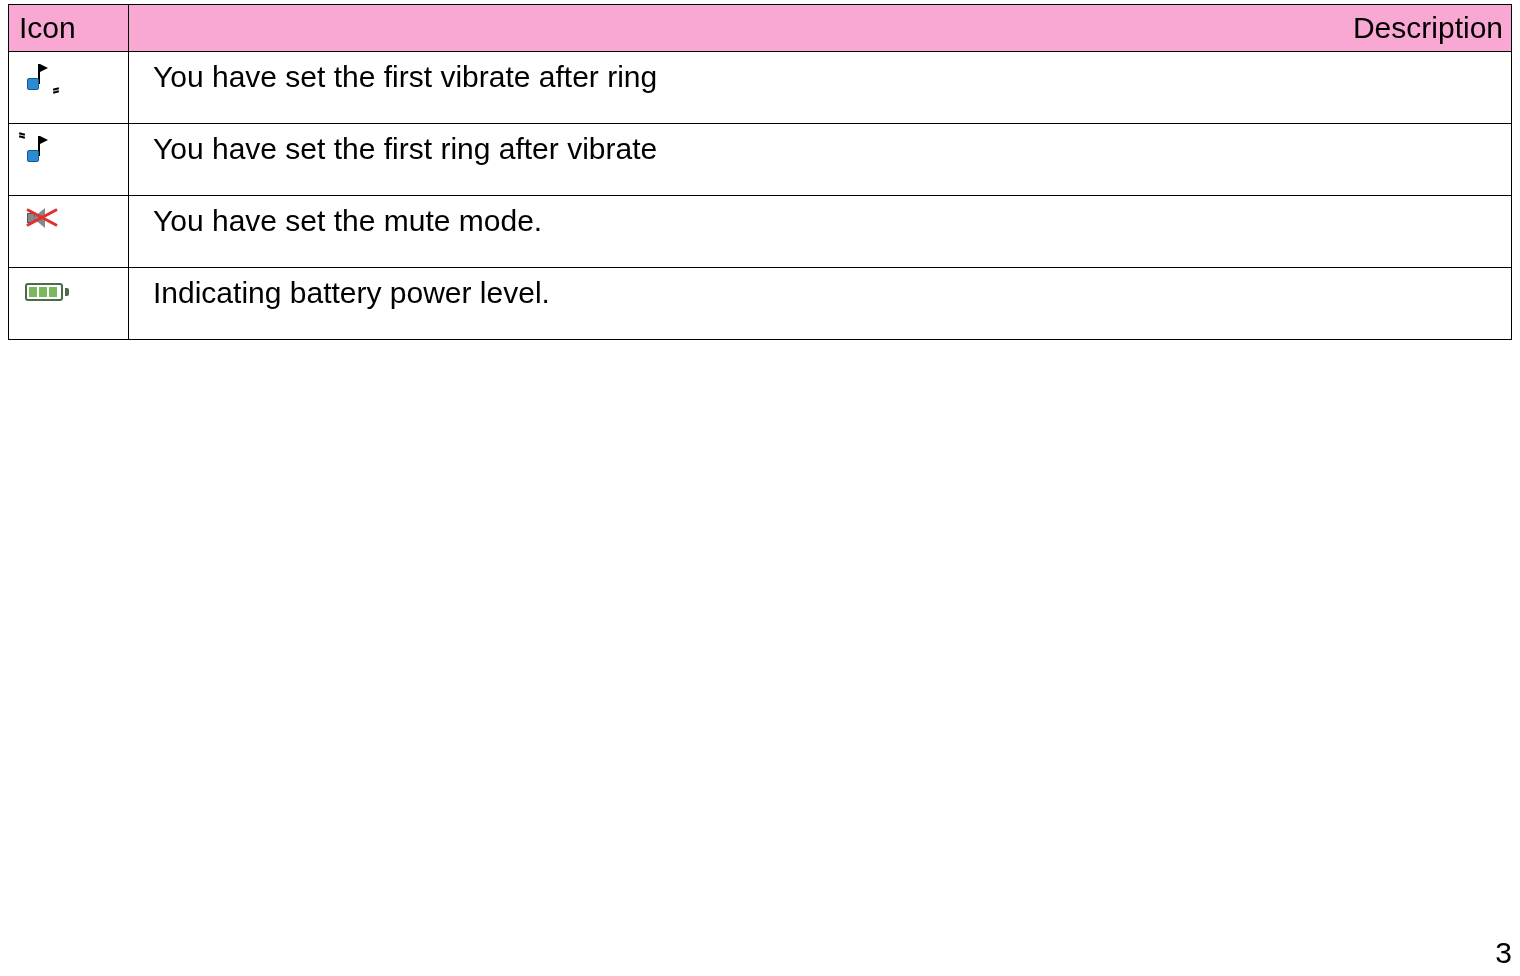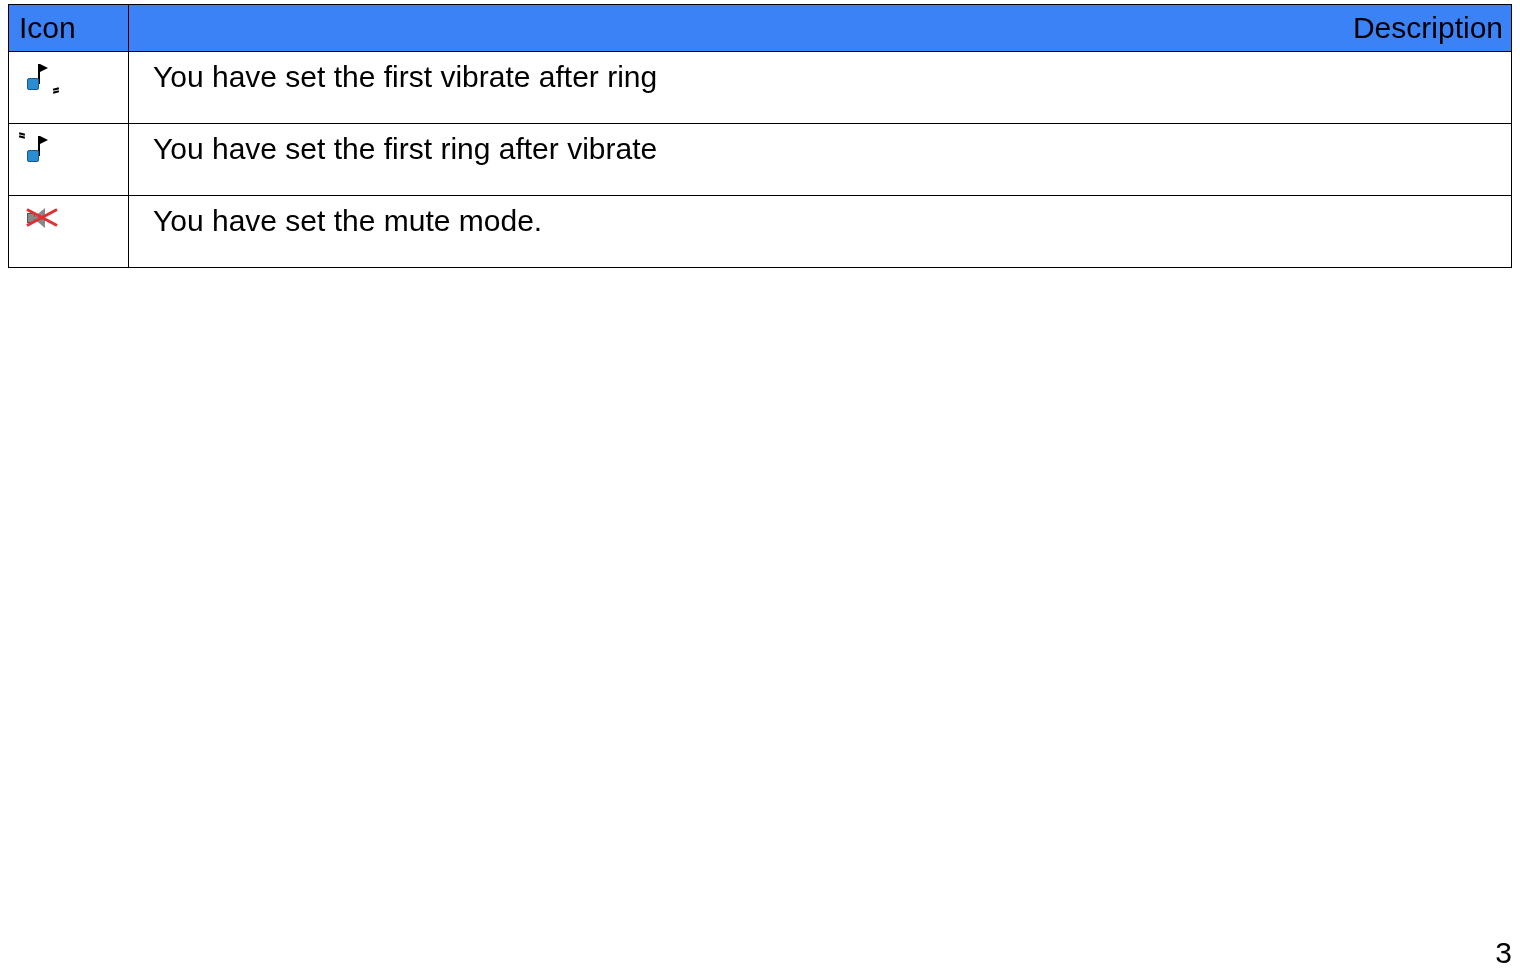--- a/index.html
+++ b/index.html
@@ -20,21 +20,21 @@
       margin: 4px 8px 0 8px;
     }
     .table th, .table td {
       border: 1px solid #000;
       text-align: left;
       vertical-align: top;
       font-size: 30px;
       font-weight: normal;
     }
     .table th {
-      background: #3b82f6;
+      background: #f9a8d4;
       padding: 6px 8px 6px 10px;
     }
     .table th.desc-header {
       padding-left: 68px;
       text-align: right;
     }
     .table td.icon-cell {
       width: 120px;
       padding: 8px 0 0 16px;
       height: 72px;
@@ -228,16 +228,29 @@
       <td class="icon-cell">
         <span class="icon mute">
           <span class="speaker-box"></span>
           <span class="speaker-cone"></span>
           <span class="mute-x1"></span>
           <span class="mute-x2"></span>
         </span>
       </td>
       <td class="desc-cell">You have set the mute mode.</td>
     </tr>
+    <tr>
+      <td class="icon-cell">
+        <span class="icon battery">
+          <span class="battery-body">
+            <span class="battery-bar"></span>
+            <span class="battery-bar"></span>
+            <span class="battery-bar"></span>
+          </span>
+          <span class="battery-tip"></span>
+        </span>
+      </td>
+      <td class="desc-cell">Indicating battery power level.</td>
+    </tr>
   </tbody>
 </table>
 
 <div class="page-number">3</div>
 
 </body></html>

